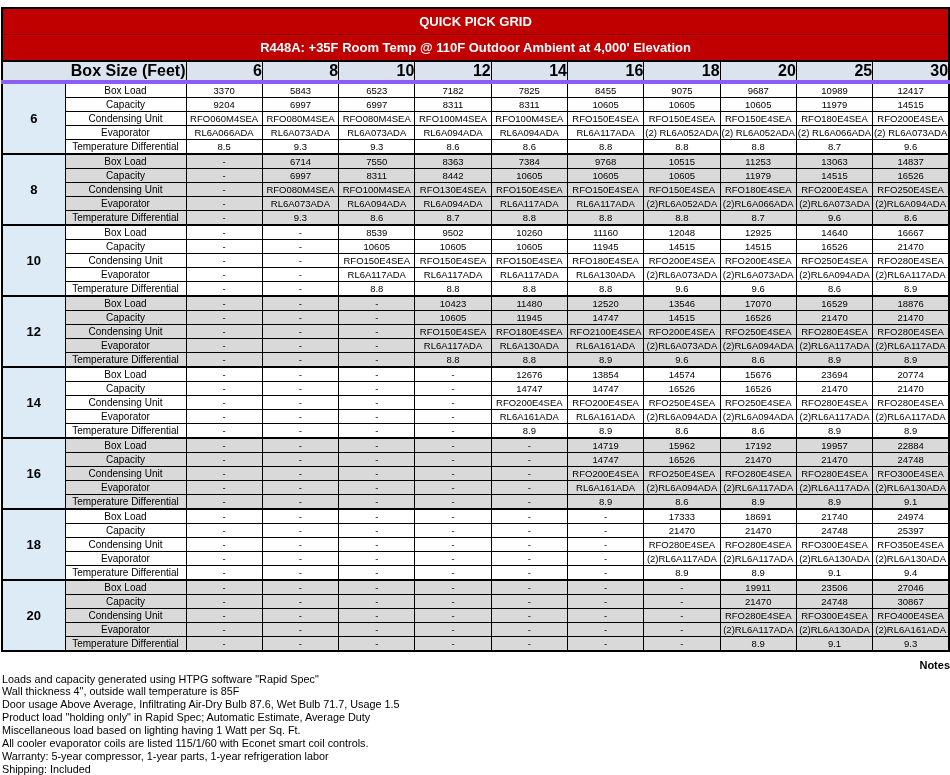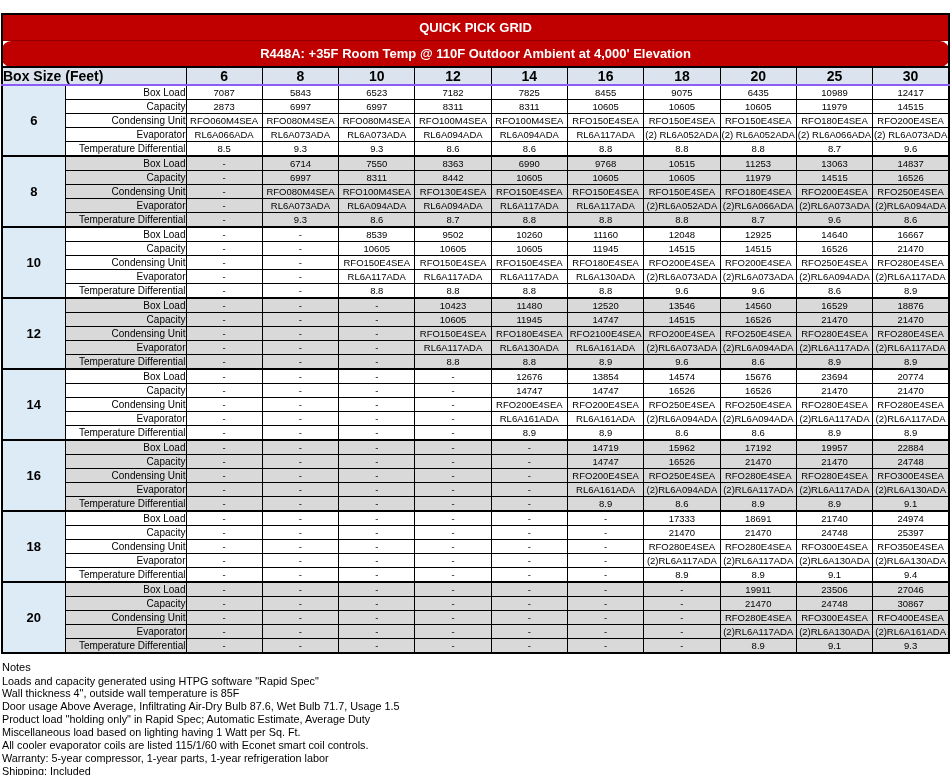--- a/index.html
+++ b/index.html
@@ -1,39 +1,39 @@
 <!DOCTYPE html>
 <html><head>
 <meta charset="utf-8">
 <style>
   html,body { margin:0; padding:0; background:#ffffff; }
   body { width:950px; height:775px; font-family:"Liberation Sans", sans-serif; color:#000; }
   .page { width:950px; }
 
-  table.qp-table { border-collapse:collapse; table-layout:fixed; width:948px; margin:13px 0 0 1px; border:2px solid #000; }
+  table.qp-table { border-collapse:collapse; table-layout:fixed; width:948px; margin:7px 0 0 1px; border:2px solid #000; }
   table.qp-table td, table.qp-table th { border:1px solid #000; overflow:hidden; white-space:nowrap; padding:0; }
 
   tr.banner-row td { background:#c00000; color:#fff; font-weight:bold; text-align:center;
     font-size:13px; height:25px; border-left:2px solid #000; border-right:2px solid #000;
     border-top:2px solid #000; border-bottom:0; }
-  tr.banner-sub td { border-top:1px solid #930000; border-bottom:2px solid #000;border-radius:9px; }
-
-  tr.colhdr th { background:#dbe4ee; font-weight:bold; font-size:14px; height:16px;
-    border-top:2px solid #000; border-bottom:2px solid #8b5cf6; }
+  tr.banner-sub td { border-top:1px solid #930000; border-bottom:2px solid #000; }
+
+  tr.colhdr th { background:#dbe4ee; font-weight:bold; font-size:16px; height:16px;
+    border-top:2px solid #000; border-bottom:4px solid #8b5cf6;text-align:right; }
   th.corner { text-align:left; padding-left:4px; font-size:12.5px; }
 
   td.size-cell { background:#ddebf7; font-weight:bold; font-size:13px; text-align:center; vertical-align:middle; }
-  td.row-label { text-align:right; padding-left:3px; font-size:10px; height:13px; line-height:13px; background:#fff; }
+  td.row-label { text-align:center; padding-left:3px; font-size:10px; height:13px; line-height:13px; background:#fff; }
   td.data-cell { text-align:center; font-size:9.5px; height:13px; line-height:13px; background:#fff; }
   .data-col { border-left-width:2px; }
   tr.group-first td { border-top-width:2px; }
   tr.shaded td.row-label, tr.shaded td.data-cell { background:#d9d9d9; }
 
   .notes { margin:7px 0 0 2px; }
-  .notes-heading { font-weight:normal; font-size:11px; line-height:13.5px; }
+  .notes-heading { font-weight:bold; font-size:11px; line-height:13.5px;text-align:right; }
   .note-line { font-size:10.8px; line-height:12.9px; }
 </style>
 </head>
 <body>
 
 <div class="page">
   <table class="qp-table">
     <colgroup>
       <col style="width:63px">
       <col style="width:121px">
@@ -66,34 +66,34 @@
           <th class="data-col">18</th>
           <th class="data-col">20</th>
           <th class="data-col">25</th>
           <th class="data-col">30</th>
         </tr>
     </thead>
     <tbody id="table-body">
         <tr class="group-first">
           <td rowspan="5" class="size-cell">6</td>
           <td class="row-label">Box Load</td>
-          <td class="data-cell data-col">7087</td>
+          <td class="data-cell data-col">3370</td>
           <td class="data-cell data-col">5843</td>
           <td class="data-cell data-col">6523</td>
           <td class="data-cell data-col">7182</td>
           <td class="data-cell data-col">7825</td>
           <td class="data-cell data-col">8455</td>
           <td class="data-cell data-col">9075</td>
-          <td class="data-cell data-col">6435</td>
+          <td class="data-cell data-col">9687</td>
           <td class="data-cell data-col">10989</td>
           <td class="data-cell data-col">12417</td>
         </tr>
         <tr>
           <td class="row-label">Capacity</td>
-          <td class="data-cell data-col">2873</td>
+          <td class="data-cell data-col">9204</td>
           <td class="data-cell data-col">6997</td>
           <td class="data-cell data-col">6997</td>
           <td class="data-cell data-col">8311</td>
           <td class="data-cell data-col">8311</td>
           <td class="data-cell data-col">10605</td>
           <td class="data-cell data-col">10605</td>
           <td class="data-cell data-col">10605</td>
           <td class="data-cell data-col">11979</td>
           <td class="data-cell data-col">14515</td>
         </tr>
@@ -136,21 +136,21 @@
           <td class="data-cell data-col">8.7</td>
           <td class="data-cell data-col">9.6</td>
         </tr>
         <tr class="group-first shaded">
           <td rowspan="5" class="size-cell">8</td>
           <td class="row-label">Box Load</td>
           <td class="data-cell data-col">-</td>
           <td class="data-cell data-col">6714</td>
           <td class="data-cell data-col">7550</td>
           <td class="data-cell data-col">8363</td>
-          <td class="data-cell data-col">6990</td>
+          <td class="data-cell data-col">7384</td>
           <td class="data-cell data-col">9768</td>
           <td class="data-cell data-col">10515</td>
           <td class="data-cell data-col">11253</td>
           <td class="data-cell data-col">13063</td>
           <td class="data-cell data-col">14837</td>
         </tr>
         <tr class="shaded">
           <td class="row-label">Capacity</td>
           <td class="data-cell data-col">-</td>
           <td class="data-cell data-col">6997</td>
@@ -271,21 +271,21 @@
         <tr class="group-first shaded">
           <td rowspan="5" class="size-cell">12</td>
           <td class="row-label">Box Load</td>
           <td class="data-cell data-col">-</td>
           <td class="data-cell data-col">-</td>
           <td class="data-cell data-col">-</td>
           <td class="data-cell data-col">10423</td>
           <td class="data-cell data-col">11480</td>
           <td class="data-cell data-col">12520</td>
           <td class="data-cell data-col">13546</td>
-          <td class="data-cell data-col">14560</td>
+          <td class="data-cell data-col">17070</td>
           <td class="data-cell data-col">16529</td>
           <td class="data-cell data-col">18876</td>
         </tr>
         <tr class="shaded">
           <td class="row-label">Capacity</td>
           <td class="data-cell data-col">-</td>
           <td class="data-cell data-col">-</td>
           <td class="data-cell data-col">-</td>
           <td class="data-cell data-col">10605</td>
           <td class="data-cell data-col">11945</td>

